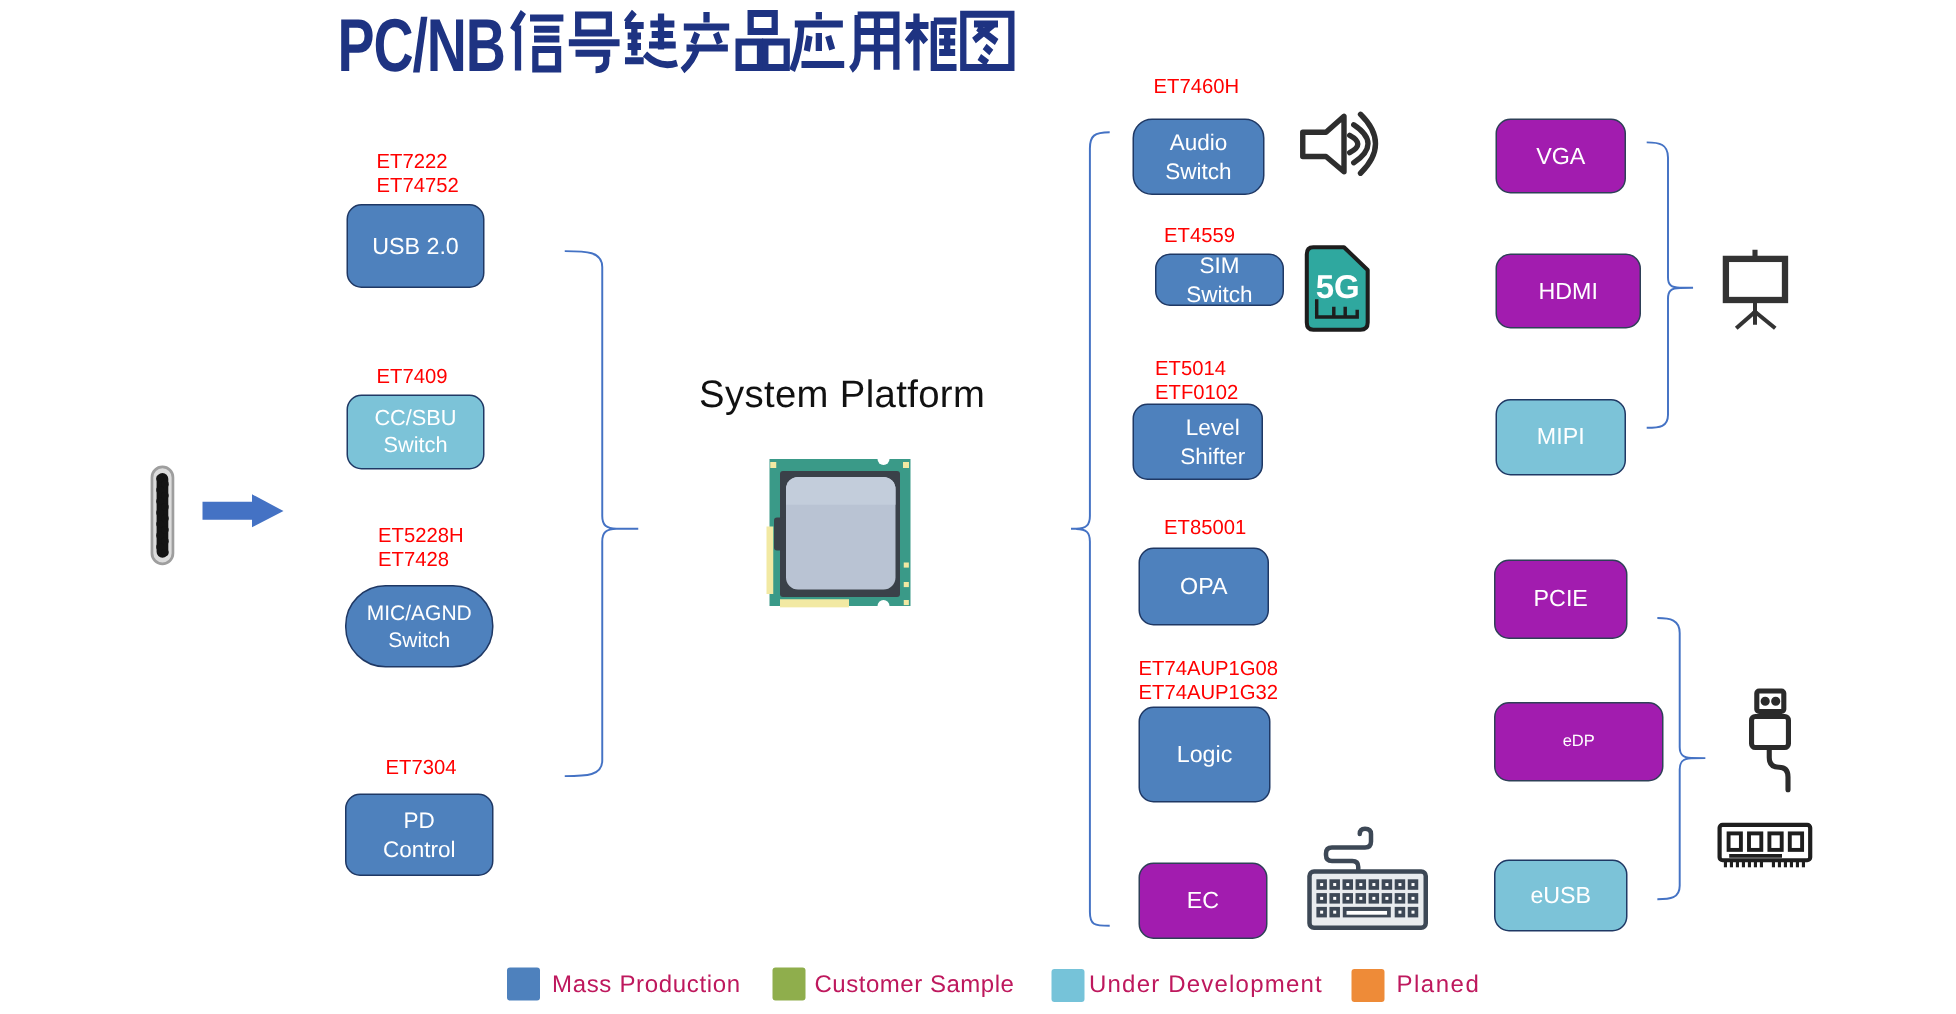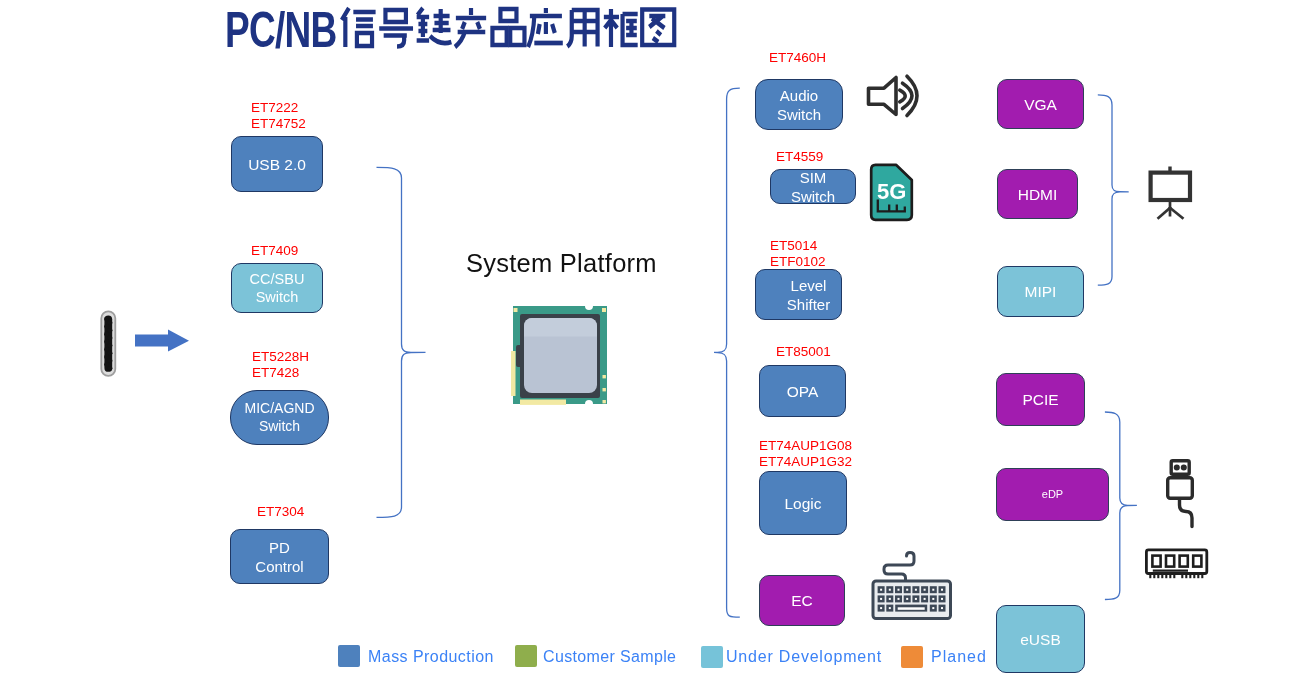--- a/index.html
+++ b/index.html
@@ -5,21 +5,21 @@
 html,body{margin:0;padding:0;}
 body{width:1304px;height:676px;position:relative;background:#fff;overflow:hidden;
      font-family:"Liberation Sans", sans-serif;}
 .box{position:absolute;display:flex;align-items:center;justify-content:center;
      text-align:center;color:#fff;border-radius:10px;box-sizing:border-box;
      border:1.6px solid #1F3864;line-height:19px;font-size:15px;}
 .blue{background:#4E81BD;}
 .teal{background:#7CC3D8;}
 .orange{background:#a21caf;border-color:#2E4057;}
 .lbl{position:absolute;color:#FF0000;font-size:13.5px;line-height:15.8px;white-space:nowrap;}
-.legtxt{position:absolute;color:#3b82f6;font-size:16px;top:647px;line-height:20px;white-space:nowrap;}
+.legtxt{position:absolute;color:#be185d;font-size:16px;top:647px;line-height:20px;white-space:nowrap;}
 .legsq{position:absolute;width:22px;height:22px;border-radius:2px;top:645px;}
 #svgbg{position:absolute;left:0;top:0;z-index:0;}
 .box,.lbl,.legtxt,#title,#sysplat{z-index:2;}
 </style>
 </head>
 <body>
 <svg id="svgbg" width="1304" height="676" viewBox="0 0 1304 676" fill="none">
 
 <g stroke="#4472C4" stroke-width="1.3" fill="none">
   <path d="M376.5,167.4 C391,167.4 401.5,167.6 401.5,178 L401.5,344 C401.5,350.2 404.2,352.35 411,352.4 L425.5,352.45 L411,352.6 C404.2,352.7 401.5,354.8 401.5,361 L401.5,507 C401.5,517.2 391,517.4 376.5,517.4"></path>
@@ -248,25 +248,25 @@
 
 <div class="lbl" style="left:776px;top:344px;">ET85001</div>
 <div class="box blue" style="left:759px;top:365px;width:87px;height:52px;font-size:15.5px;">OPA</div>
 
 <div class="lbl" style="left:759px;top:438px;">ET74AUP1G08<br>ET74AUP1G32</div>
 <div class="box blue" style="left:759px;top:471px;width:88px;height:64px;font-size:15.5px;">Logic</div>
 
 <div class="box orange" style="left:759px;top:575px;width:86px;height:51px;font-size:15.5px;">EC</div>
 
 <div class="box orange" style="left:997px;top:79px;width:87px;height:50px;font-size:15.5px;">VGA</div>
-<div class="box orange" style="left:997px;top:169px;width:81px;height:50px;font-size:15.5px;">HDMI</div>
+<div class="box orange" style="left:997px;top:169px;width:97px;height:50px;font-size:15.5px;">HDMI</div>
 <div class="box teal" style="left:997px;top:266px;width:87px;height:51px;font-size:15.5px;">MIPI</div>
 <div class="box orange" style="left:996px;top:373px;width:89px;height:53px;font-size:15.5px;">PCIE</div>
 <div class="box orange" style="left:996px;top:468px;width:113px;height:53px;font-size:11px;">eDP</div>
-<div class="box teal" style="left:996px;top:605px;width:89px;height:68px;font-size:15.5px;">eUSB</div>
+<div class="box teal" style="left:996px;top:573px;width:89px;height:48px;font-size:15.5px;">eUSB</div>
 
 <div class="legsq" style="left:338px;background:#4E81BD;"></div>
 <div class="legtxt" style="left:368px;letter-spacing:0.45px;">Mass Production</div>
 <div class="legsq" style="left:515px;background:#8FAE4C;"></div>
 <div class="legtxt" style="left:543px;letter-spacing:0.35px;">Customer Sample</div>
 <div class="legsq" style="left:701px;top:646px;background:#76C3D9;"></div>
 <div class="legtxt" style="left:726px;letter-spacing:0.8px;">Under Development</div>
 <div class="legsq" style="left:901px;top:646px;background:#EE8B38;"></div>
 <div class="legtxt" style="left:931px;letter-spacing:1px;">Planed</div>
 

